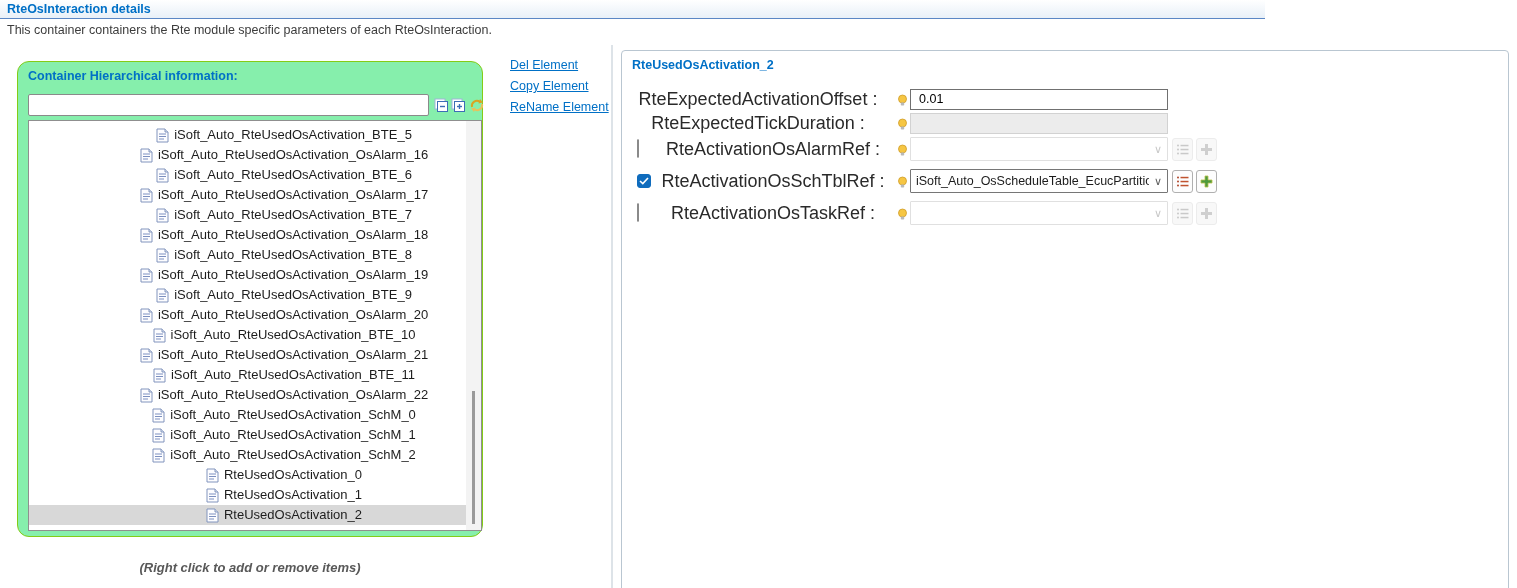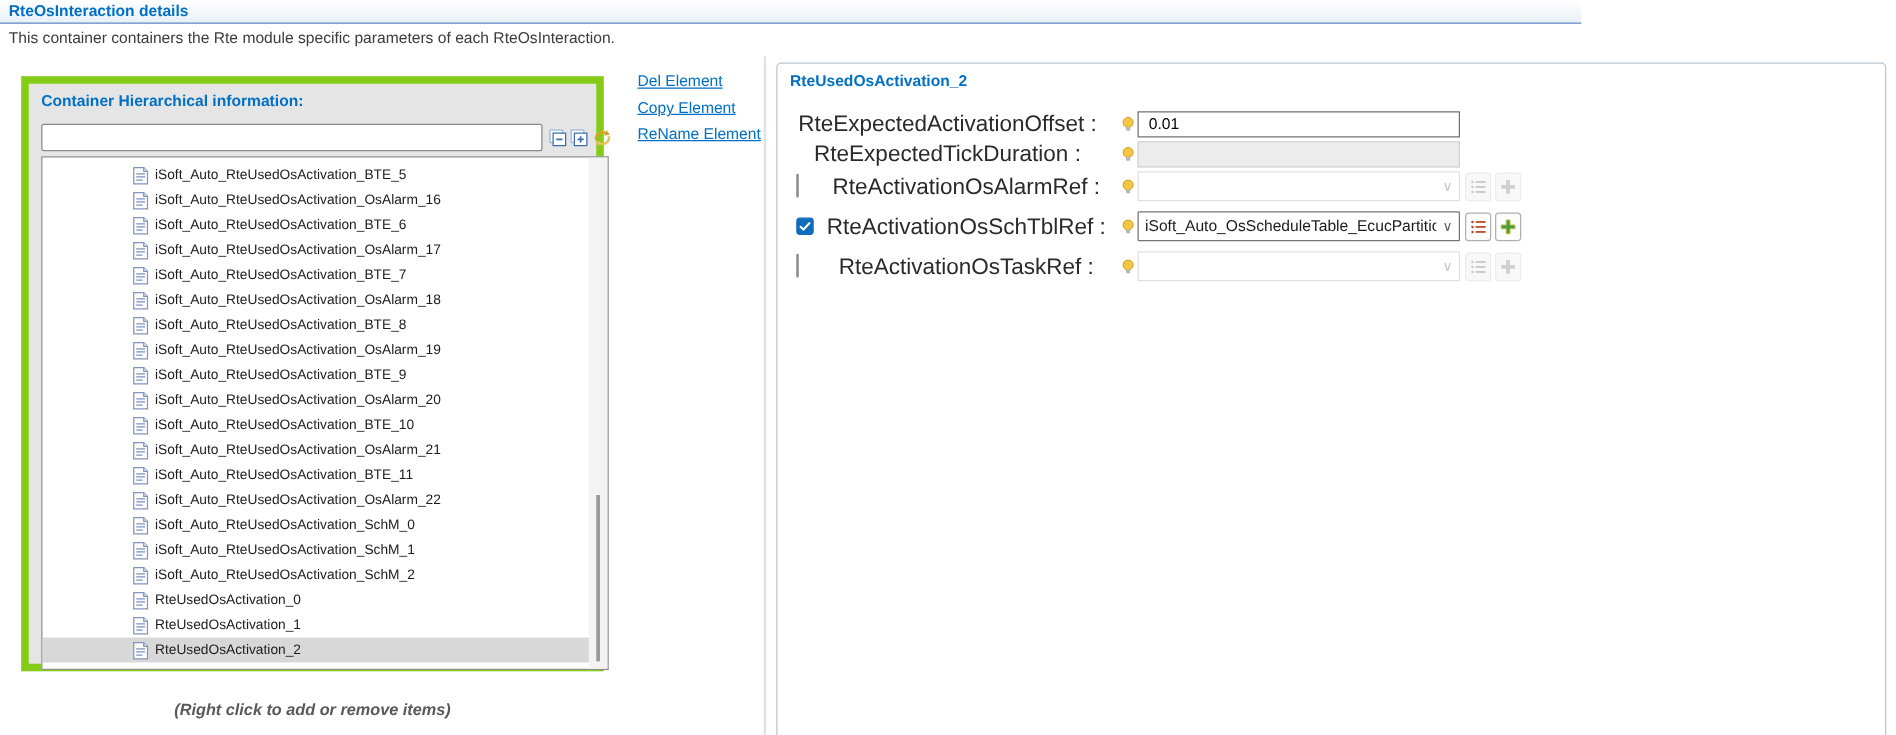--- a/index.html
+++ b/index.html
@@ -9,34 +9,34 @@
 
   
   .hdr { position:absolute; left:0; top:0; width:100%; height:19px;
          background:linear-gradient(#ffffff,#e8f0f8);
          border-bottom:1px solid #5b87c5; }
   .hdr-title { position:absolute; left:7px; top:2px; font-size:12.5px; font-weight:bold; color:#0070c6; }
   .hdr-desc { position:absolute; left:7px; top:23px; font-size:12.5px; color:#3c3c3c; }
 
   
   .groupbox { position:absolute; left:17px; top:61px; width:466px; height:476px;
-              border:6px solid #84cc16; border-radius:0; background:#e5e5e5; }
+              border:1px solid #84cc16; border-radius:12px; background:#86efac; }
   .gb-title { position:absolute; left:10px; top:7px; font-size:12.5px; font-weight:bold; color:#0070c6; }
   .filter-input { position:absolute; left:10px; top:32px; width:401px; height:22px;
                   border:1px solid #8a8a8a; border-radius:2px; font-size:12px; padding:0 4px;
                   font-family:"Liberation Sans", sans-serif; }
   .tool-ico { position:absolute; top:36px; width:15px; height:15px; cursor:pointer; }
   .ico-collapse { left:416px; } .ico-expand { left:433px; } .ico-refresh { left:451px; }
 
   
   .listbox { position:absolute; left:10px; top:58px; width:454px; height:411px;
              border:1px solid #8f8f8f; background:#fff; overflow:hidden; }
   .list-inner { position:absolute; left:0; top:4px; width:438px; }
-  .list-item { height:20px; line-height:20px; padding-left:72px; font-size:11px; color:#1c1c1c;
-               white-space:nowrap; display:flex; align-items:center; cursor:default; }
+  .list-item { height:20px; line-height:20px; padding-left:72px; font-size:13px; color:#1c1c1c;
+               white-space:nowrap; display:flex; align-items:center; cursor:default;justify-content:center; }
   .list-item.selected { background:#d8d8d8; }
   .doc-ico { display:inline-block; width:13px; height:15px; margin-right:5px; flex:0 0 auto; }
   .scrollbar { position:absolute; right:0; top:0; width:15px; height:100%; background:#f3f3f3; }
   .scroll-thumb { position:absolute; left:6px; top:270px; width:3px; height:133px; background:#9a9a9a; }
 
   .hint { position:absolute; left:17px; top:560px; width:466px; text-align:center;
           font-size:13px; font-weight:bold; font-style:italic; color:#595959; }
 
   
   .links { position:absolute; left:510px; top:58px; }

